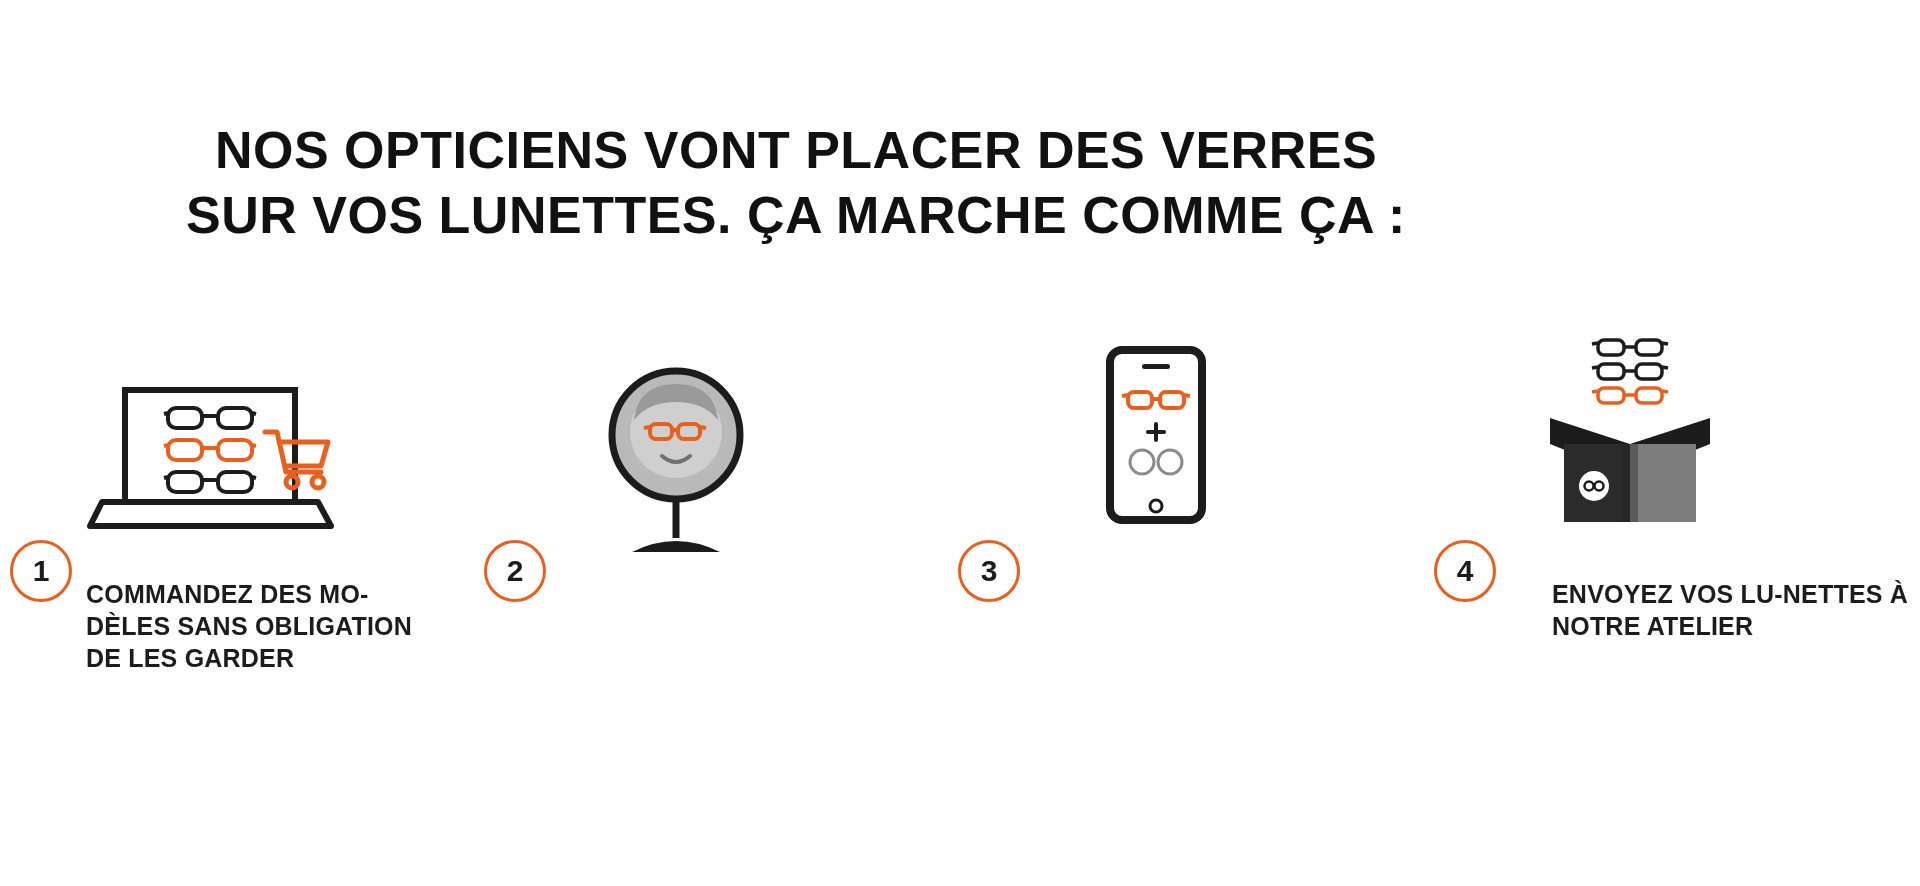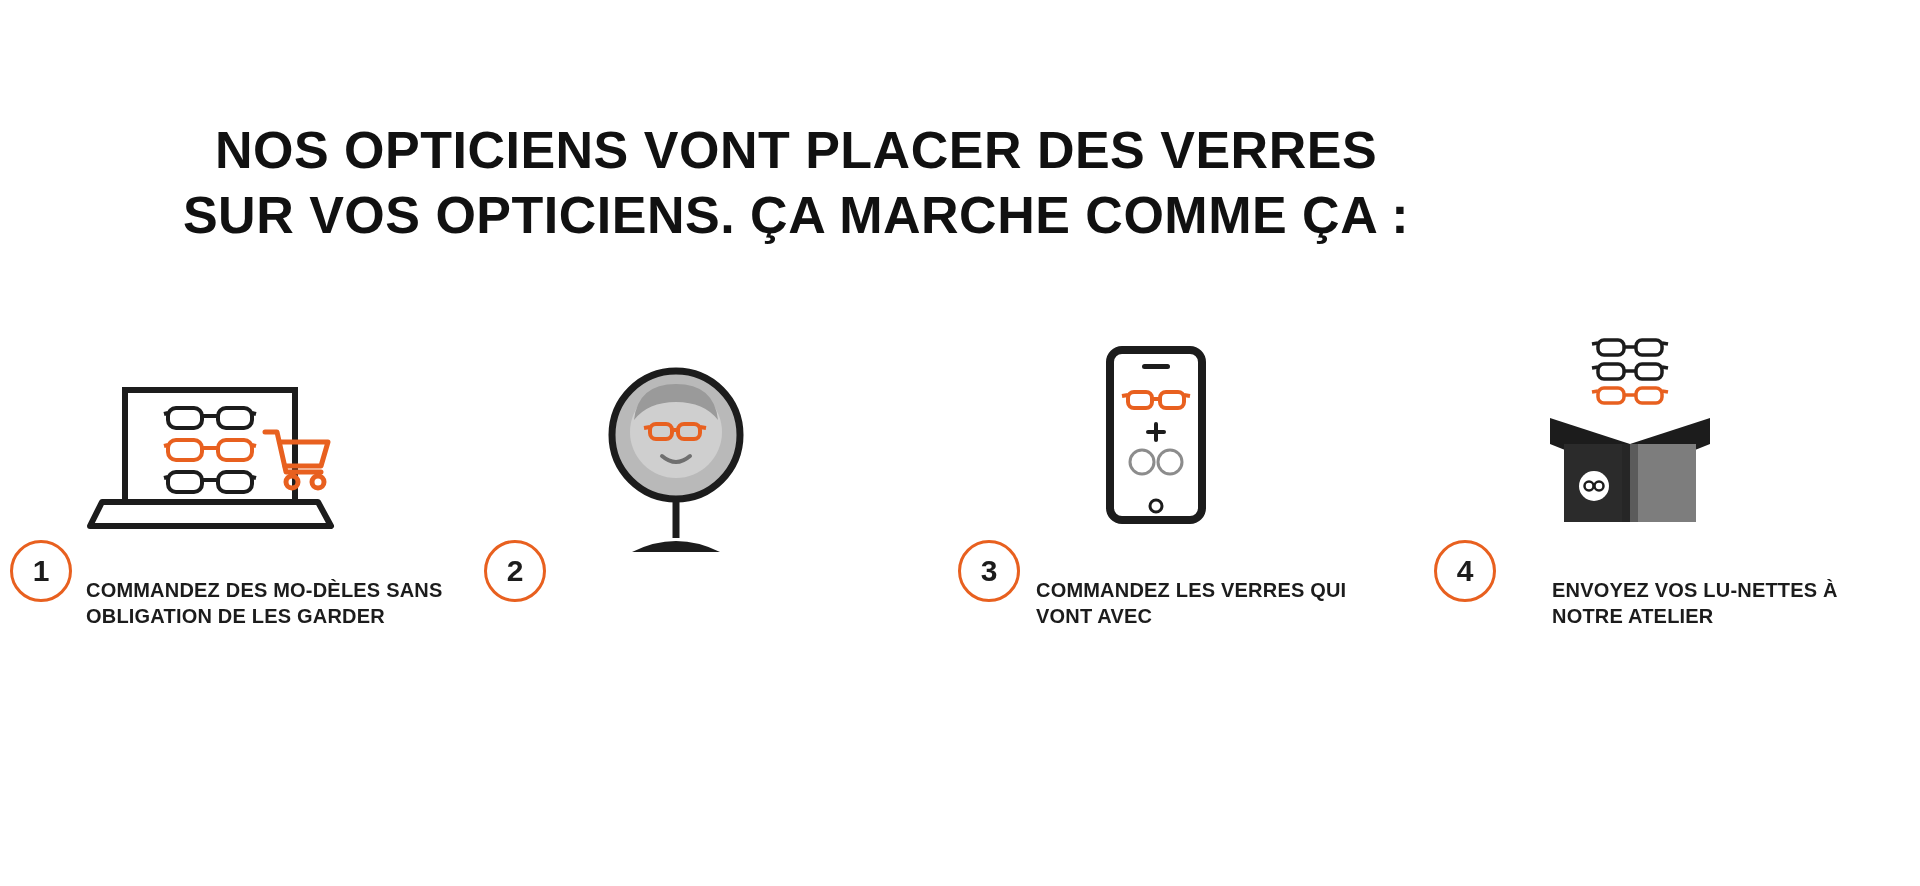--- a/index.html
+++ b/index.html
@@ -73,21 +73,21 @@
     left: 10px;
     top: 190px;
   }
 
   .step-text {
     position: absolute;
     left: 86px;
     top: 228px;
     width: 360px;
     font-weight: bold;
-    font-size: 20px;
+    font-size: 25px;
     line-height: 1.28;
     letter-spacing: 0.2px;
     color: #1c1c1c;
     text-transform: uppercase;
   }
 
   .art {
     position: absolute;
     top: 0;
     left: 86px;
@@ -111,21 +111,21 @@
 
   svg { display: block; overflow: visible; }
 </style>
 </head>
 <body>
 
 <div class="page">
 
   <div class="headline">
     <span class="line">NOS OPTICIENS VONT PLACER DES VERRES</span>
-    <span class="line">SUR VOS OPTICIENS. ÇA MARCHE COMME ÇA :</span>
+    <span class="line">SUR VOS LUNETTES. ÇA MARCHE COMME ÇA :</span>
   </div>
 
   <div class="steps">
 
     <div class="step step-1">
       <div class="art">
         <svg width="300" height="220" viewBox="0 0 300 220">
 
           <path d="M35 20 H205 V132 H35 Z" fill="none" stroke="#1c1c1c" stroke-width="6"></path>
 
@@ -214,21 +214,20 @@
           <g stroke="#1c1c1c" stroke-width="4" stroke-linecap="round">
             <line x1="116" y1="96" x2="132" y2="96"></line>
             <line x1="124" y1="88" x2="124" y2="104"></line>
           </g>
 
           <circle cx="110" cy="126" r="12" fill="none" stroke="#8c8c8c" stroke-width="3"></circle>
           <circle cx="138" cy="126" r="12" fill="none" stroke="#8c8c8c" stroke-width="3"></circle>
         </svg>
       </div>
       <div class="badge">3</div>
-      <div class="step-text">COMMANDEZ LES VERRES QUI VONT AVEC</div>
     </div>
 
     <div class="step step-4">
       <div class="art">
         <svg width="300" height="250" viewBox="0 0 300 250">
 
           <g stroke="#1c1c1c" stroke-width="3.5" fill="none">
             <rect x="92" y="14" width="26" height="15" rx="6"></rect>
             <rect x="130" y="14" width="26" height="15" rx="6"></rect>
             <line x1="118" y1="21" x2="130" y2="21"></line>

